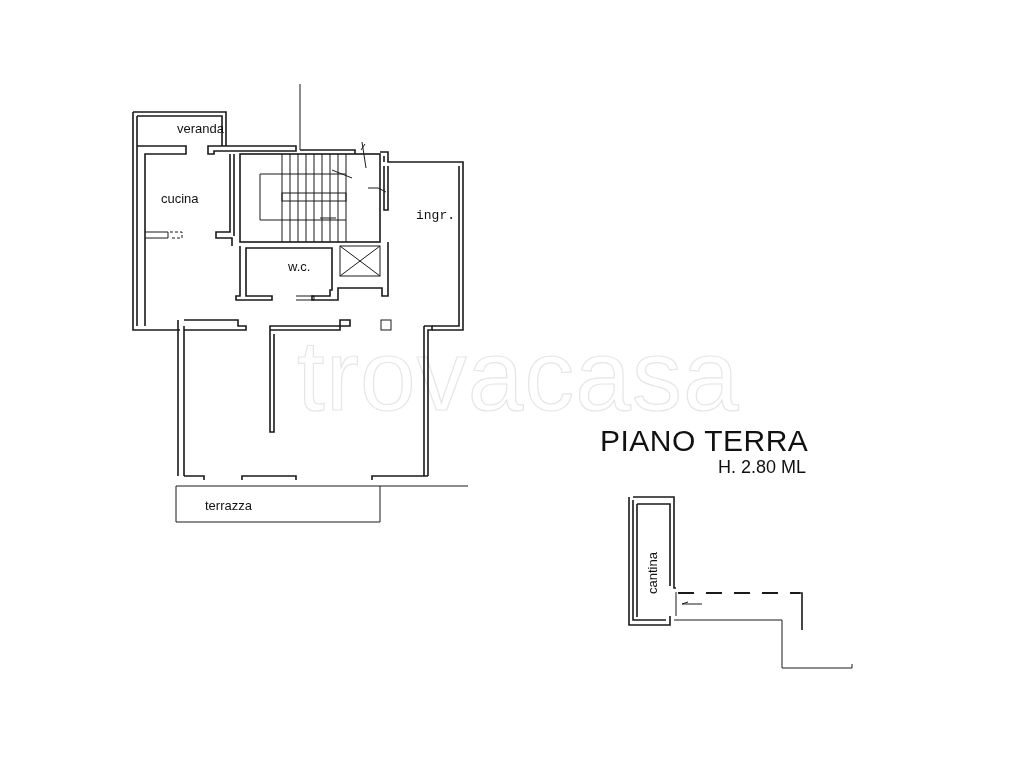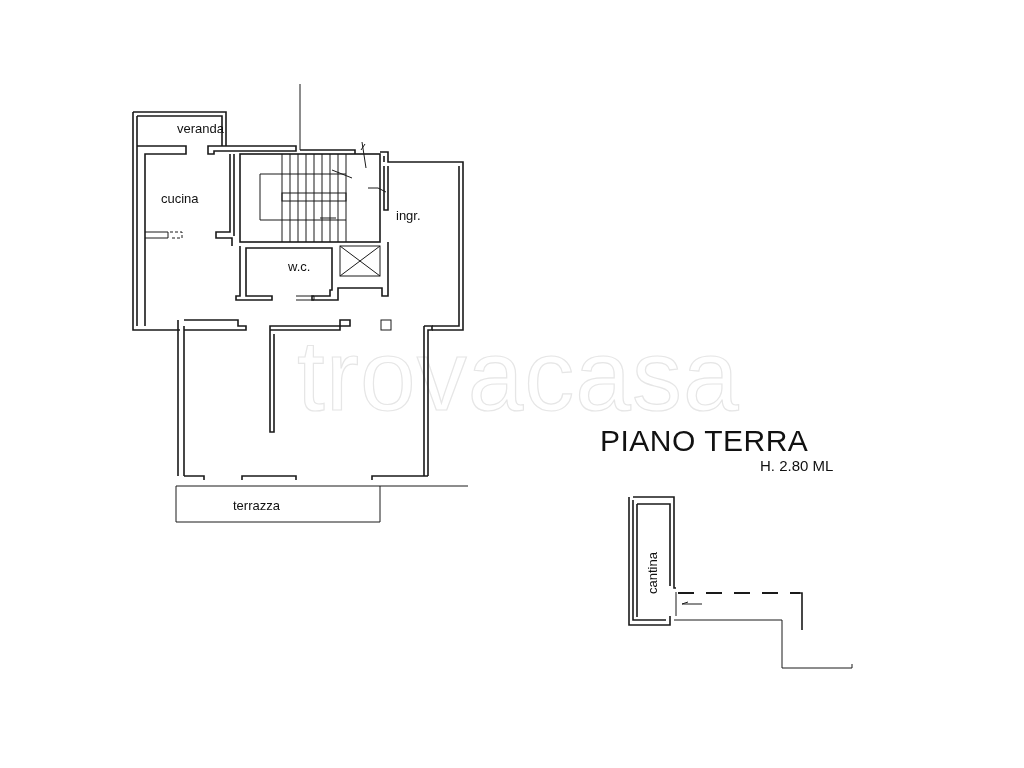--- a/index.html
+++ b/index.html
@@ -4,21 +4,21 @@
 <style>
   html, body { margin:0; padding:0; background:#ffffff; }
   body { width:1024px; height:768px; position:relative; overflow:hidden; font-family:"Liberation Sans", sans-serif; }
   svg.plan { position:absolute; left:0; top:0; width:1024px; height:768px; }
   .wall { fill:none; stroke:#1a1a1a; stroke-width:1.6; }
   .thin { fill:none; stroke:#1a1a1a; stroke-width:1; }
   .dash { fill:none; stroke:#1a1a1a; stroke-width:1.8; stroke-dasharray:16 12; }
   .lbl { position:absolute; color:#111; font-family:"Liberation Sans", sans-serif; white-space:nowrap; }
   .room { font-size:13px; }
   .title { font-size:30px; letter-spacing:0.5px; }
-  .height { font-size:15px;margin-left:42px; }
+  .height { font-size:18px; }
   .watermark { position:absolute; left:276px; top:318px; font-size:100px; color:transparent;
     -webkit-text-stroke:1.2px #e6e6e6; font-family:Liberation Sans, sans-serif; letter-spacing:1px;margin-left:21px; }
   .vert { transform:rotate(-90deg); transform-origin:left top; }
 </style>
 </head>
 <body>
 
 <div class="watermark">trovacasa</div>
 
 <svg class="plan" viewBox="0 0 1024 768">
@@ -72,18 +72,18 @@
     <line class="dash" x1="678" y1="593" x2="800" y2="593"></line>
     <path class="thin" d="M676 592 V616 M674 620 H782 V668 H852 V664"></path>
     <path class="wall" d="M796 593 H802 V630"></path>
     <path class="thin" d="M682 604 H702 M682 604 L688 602"></path>
   </g>
 </svg>
 
 <div class="lbl room" style="left:145px;top:121px;margin-left:32px;">veranda</div>
 <div class="lbl room" style="left:161px;top:191px;">cucina</div>
 <div class="lbl room" style="left:288px;top:259px;">w.c.</div>
-<div class="lbl room" style="left:396px;top:208px;">ingr.</div>
-<div class="lbl room" style="left:205px;top:498px;margin-left:28px;">terrazza</div>
+<div class="lbl room" style="left:416px;top:208px;font-family:Liberation Mono, monospace;">ingr.</div>
+<div class="lbl room" style="left:205px;top:498px;">terrazza</div>
 <div class="lbl room vert" style="left:645px;top:594px;">cantina</div>
 
 <div class="lbl title" style="left:600px;top:392px;margin-top:32px;">PIANO TERRA</div>
 <div class="lbl height" style="left:718px;top:457px;">H. 2.80 ML</div>
 
 </body></html>

